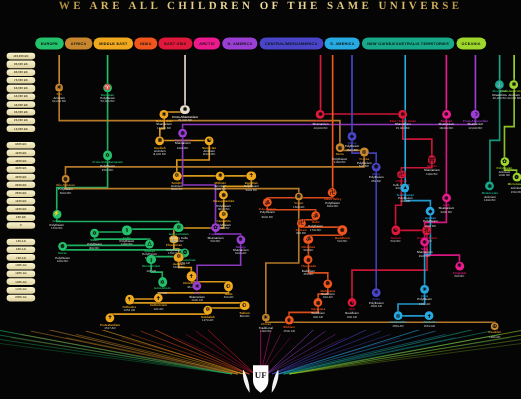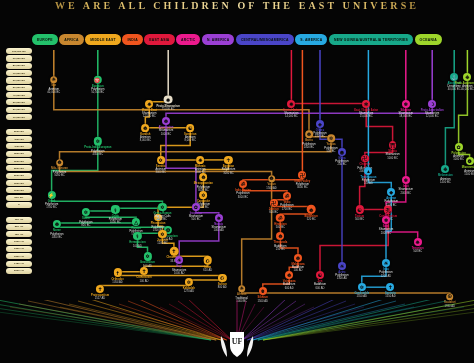--- a/index.html
+++ b/index.html
@@ -46,21 +46,21 @@
   
   #footer{position:absolute;left:0;top:300px;width:474px;height:63px;}
   #logo{position:absolute;left:50%;top:26px;transform:translateX(-50%);}
 </style>
 </head>
 <body>
 
 <div id="poster">
 
   <div id="header">
-    <div id="subtitle">WE ARE ALL CHILDREN OF THE EAST UNIVERSE</div>
+    <div id="subtitle">WE ARE ALL CHILDREN OF THE SAME UNIVERSE</div>
   </div>
 
   <div id="legend">
       <div class="pill" style="background: rgb(35, 193, 107);">EUROPE</div>
       <div class="pill" style="background: rgb(200, 135, 47);">AFRICA</div>
       <div class="pill" style="background: rgb(240, 168, 30);">MIDDLE EAST</div>
       <div class="pill" style="background: rgb(240, 85, 30);">INDIA</div>
       <div class="pill" style="background: rgb(224, 24, 60);">EAST ASIA</div>
       <div class="pill" style="background: rgb(236, 26, 141);">ARCTIC</div>
       <div class="pill" style="background: rgb(155, 63, 212);">N. AMERICA</div>

